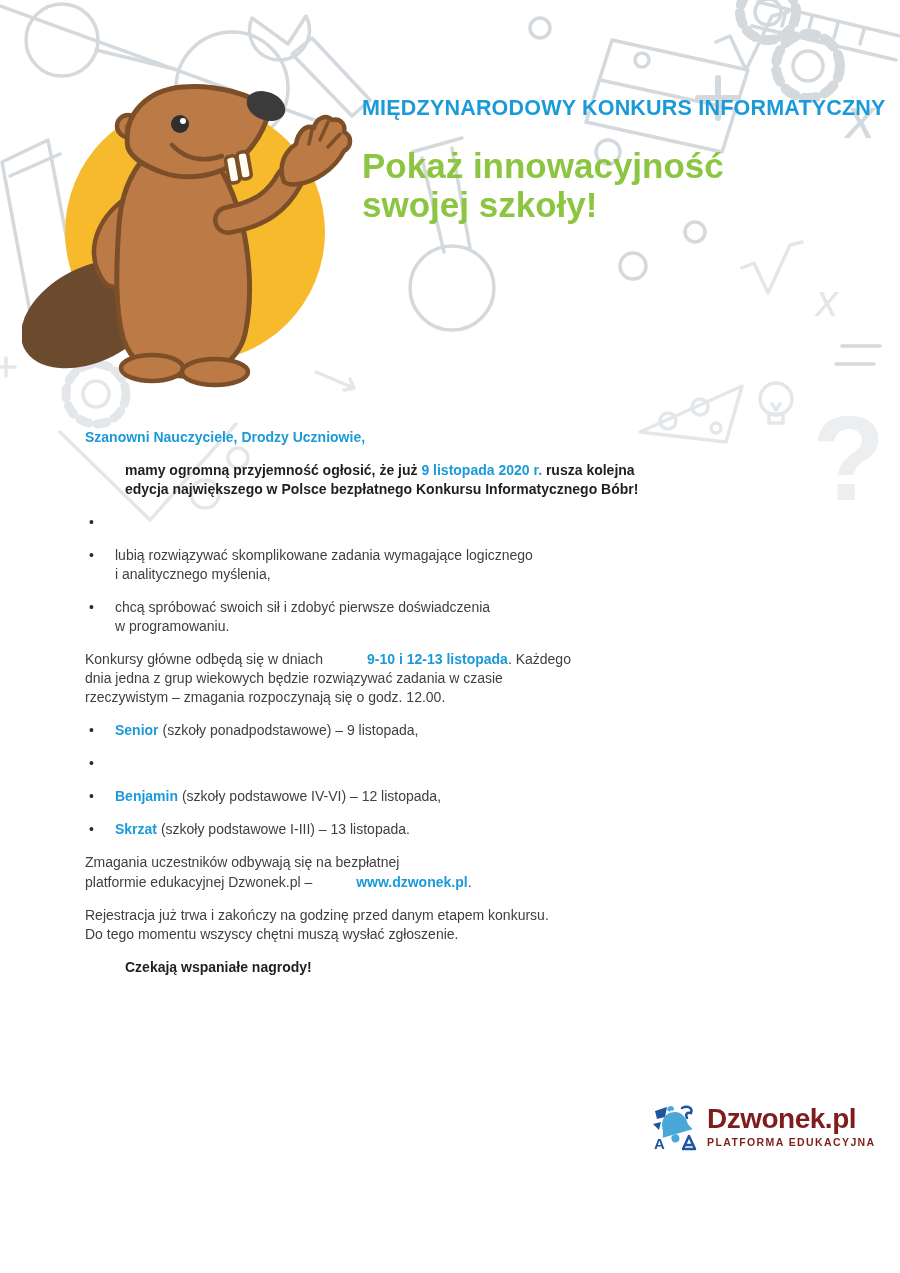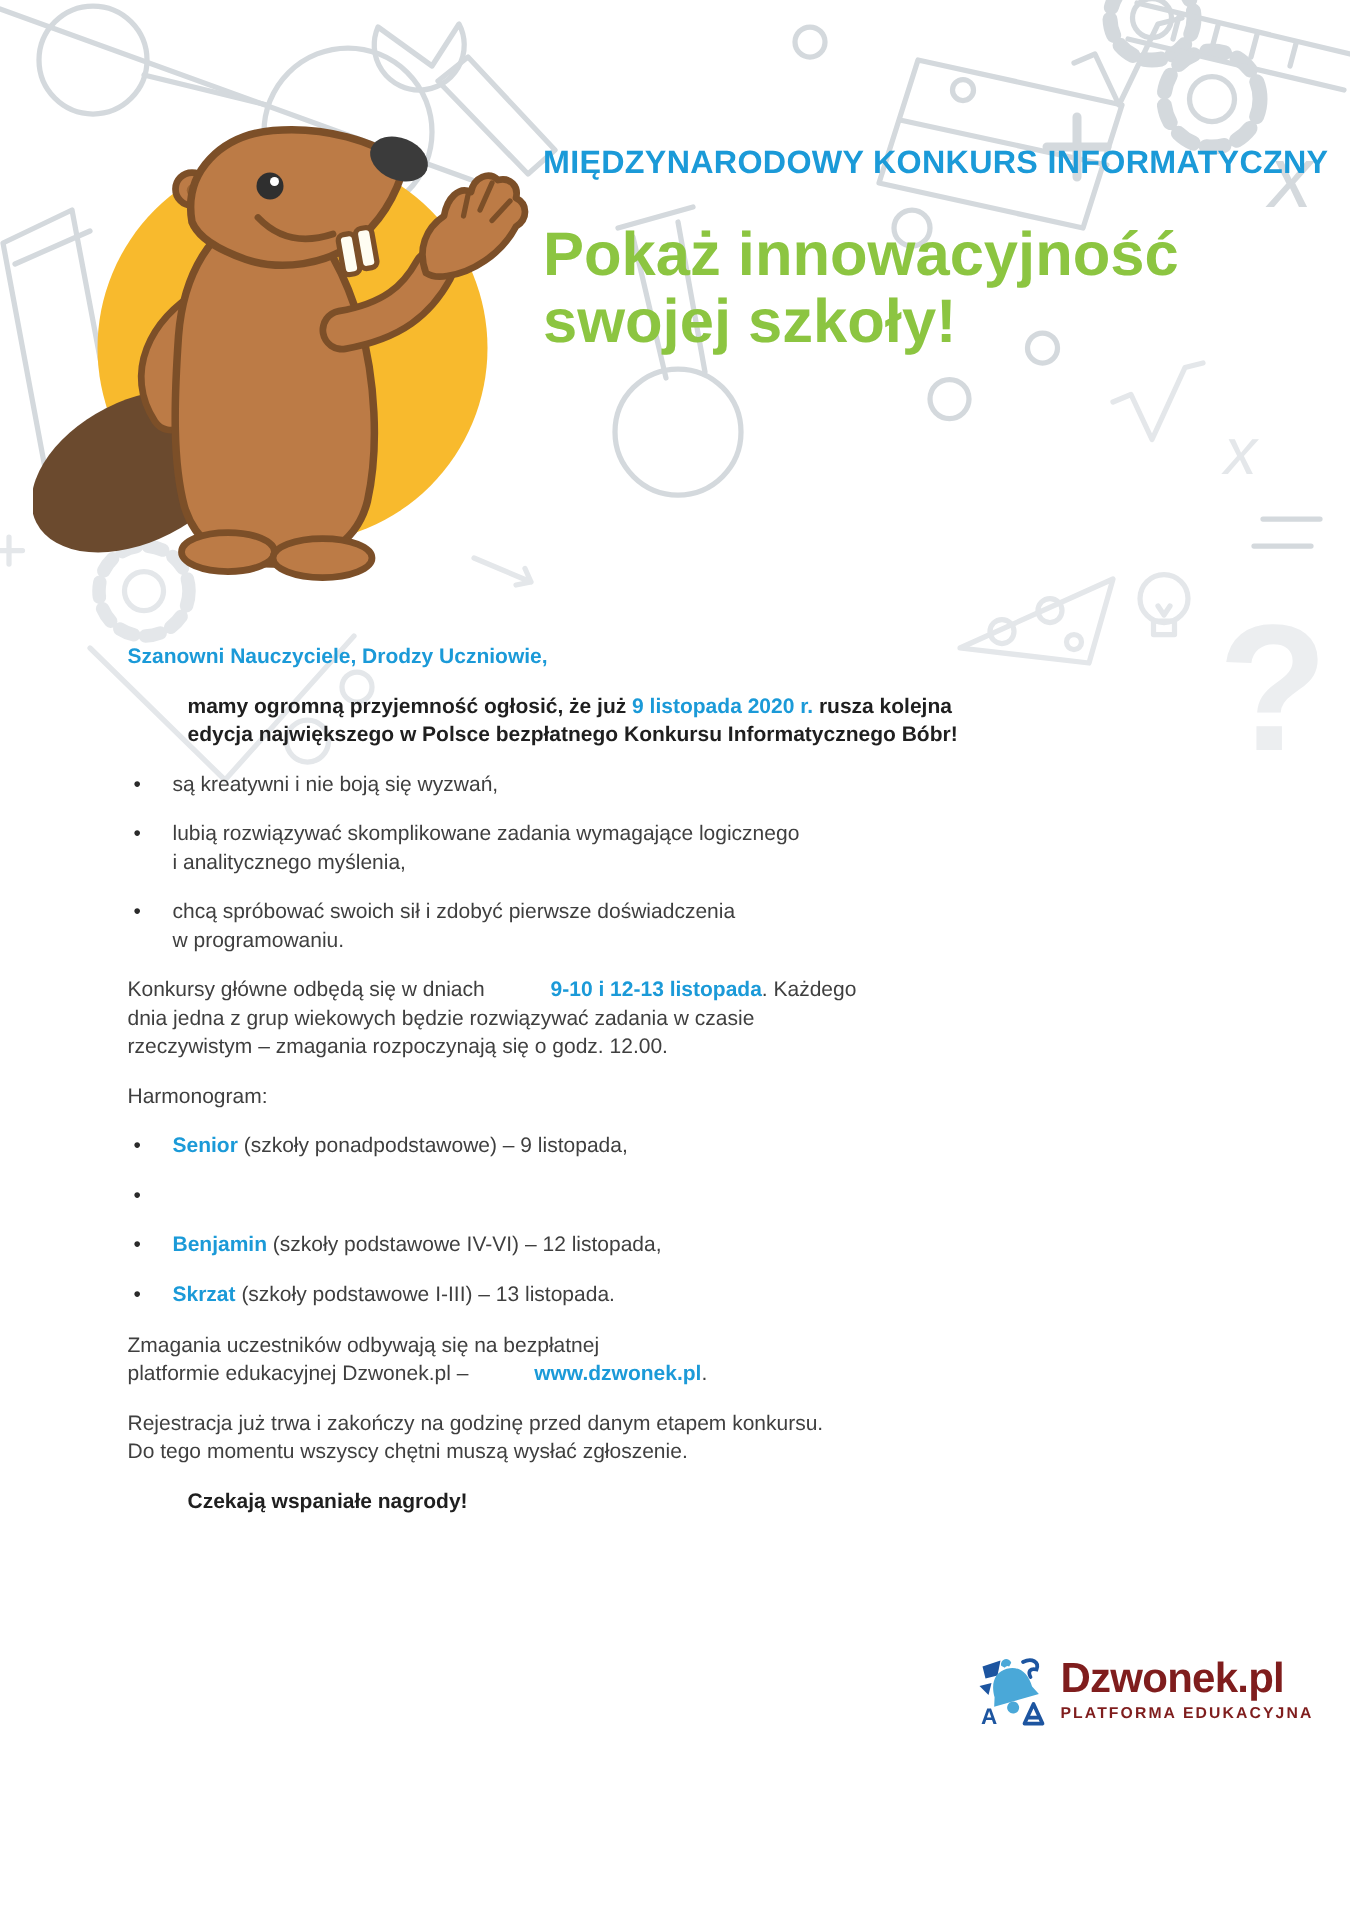--- a/index.html
+++ b/index.html
@@ -16,21 +16,21 @@
   .header-text{position:absolute;left:362px;top:76px;width:520px;}
   .title{
     font-size:146px;font-weight:800;line-height:.95;color:#1b9ad8;
     letter-spacing:5px;margin:0;
   }
   .subtitle{
     margin-top:20px;font-size:21.5px;font-weight:800;color:#1b9ad8;
     letter-spacing:.2px;white-space:nowrap;
   }
   .tagline{
-    margin-top:26px;font-size:41px;font-weight:800;color:#8cc541;
+    margin-top:26px;font-size:35px;font-weight:800;color:#8cc541;
     line-height:1.1;white-space:pre-line;
   }
 
   
   .content{
     position:absolute;left:85px;top:428px;width:808px;
     color:#3f3f3f;font-size:14px;line-height:1.36;
   }
   .para{margin:0 0 14px 0;white-space:pre-line;}
   .salutation{color:#1b9ad8;font-weight:700;}
@@ -171,39 +171,37 @@
 
     <p class="para salutation">Szanowni Nauczyciele, Drodzy Uczniowie,</p>
 
     <p class="para bold"><span>mamy ogromną przyjemność ogłosić, że już </span><span class="blue">9 listopada 2020 r.</span><span> rusza kolejna
 edycja największego w Polsce bezpłatnego Konkursu Informatycznego Bóbr!</span></p>
 
 
     <ul class="bullets">
       <li>
           <span class="dot">•</span>
-          <span class="li-text">są kreatywni i nie boją się wyzwań,</span>
         </li>
       <li>
           <span class="dot">•</span>
           <span class="li-text">lubią rozwiązywać skomplikowane zadania wymagające logicznego
 i analitycznego myślenia,</span>
         </li>
       <li>
           <span class="dot">•</span>
           <span class="li-text">chcą spróbować swoich sił i zdobyć pierwsze doświadczenia
 w programowaniu.</span>
         </li>
     </ul>
 
     <p class="para"><span>Konkursy główne odbędą się w dniach </span><span class="blue bold">9-10 i 12-13 listopada</span><span>. Każdego
 dnia jedna z grup wiekowych będzie rozwiązywać zadania w czasie
 rzeczywistym – zmagania rozpoczynają się o godz. 12.00.</span></p>
 
-    <p class="para">Harmonogram:</p>
 
     <ul class="bullets">
       <li>
           <span class="dot">•</span>
           <span class="li-text"><span class="group-name">Senior</span><span> (szkoły ponadpodstawowe) – 9 listopada,</span></span>
         </li>
       <li>
           <span class="dot">•</span>
         </li>
       <li>

